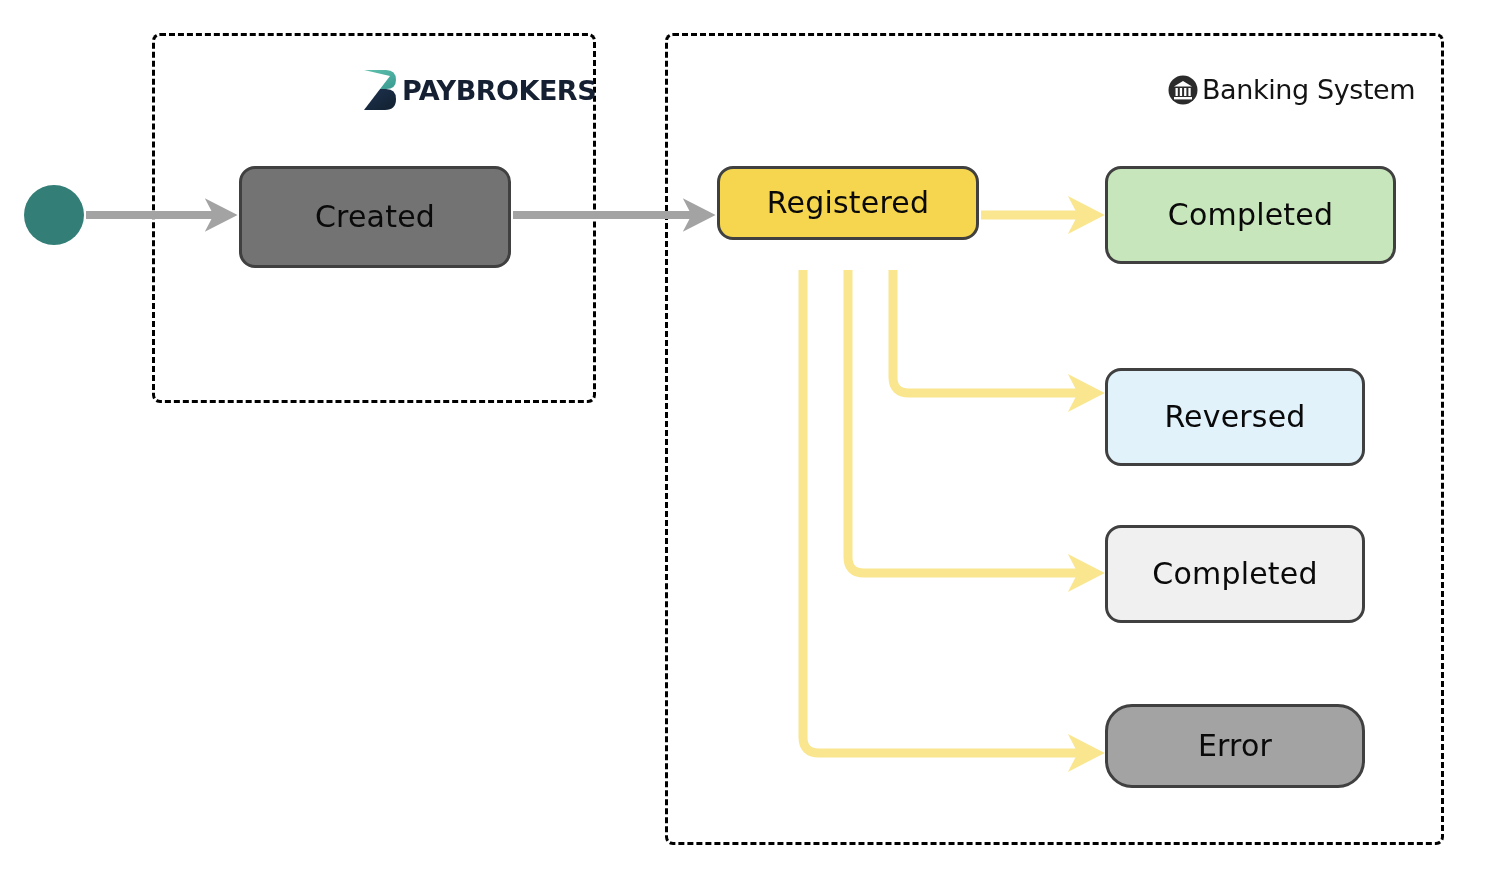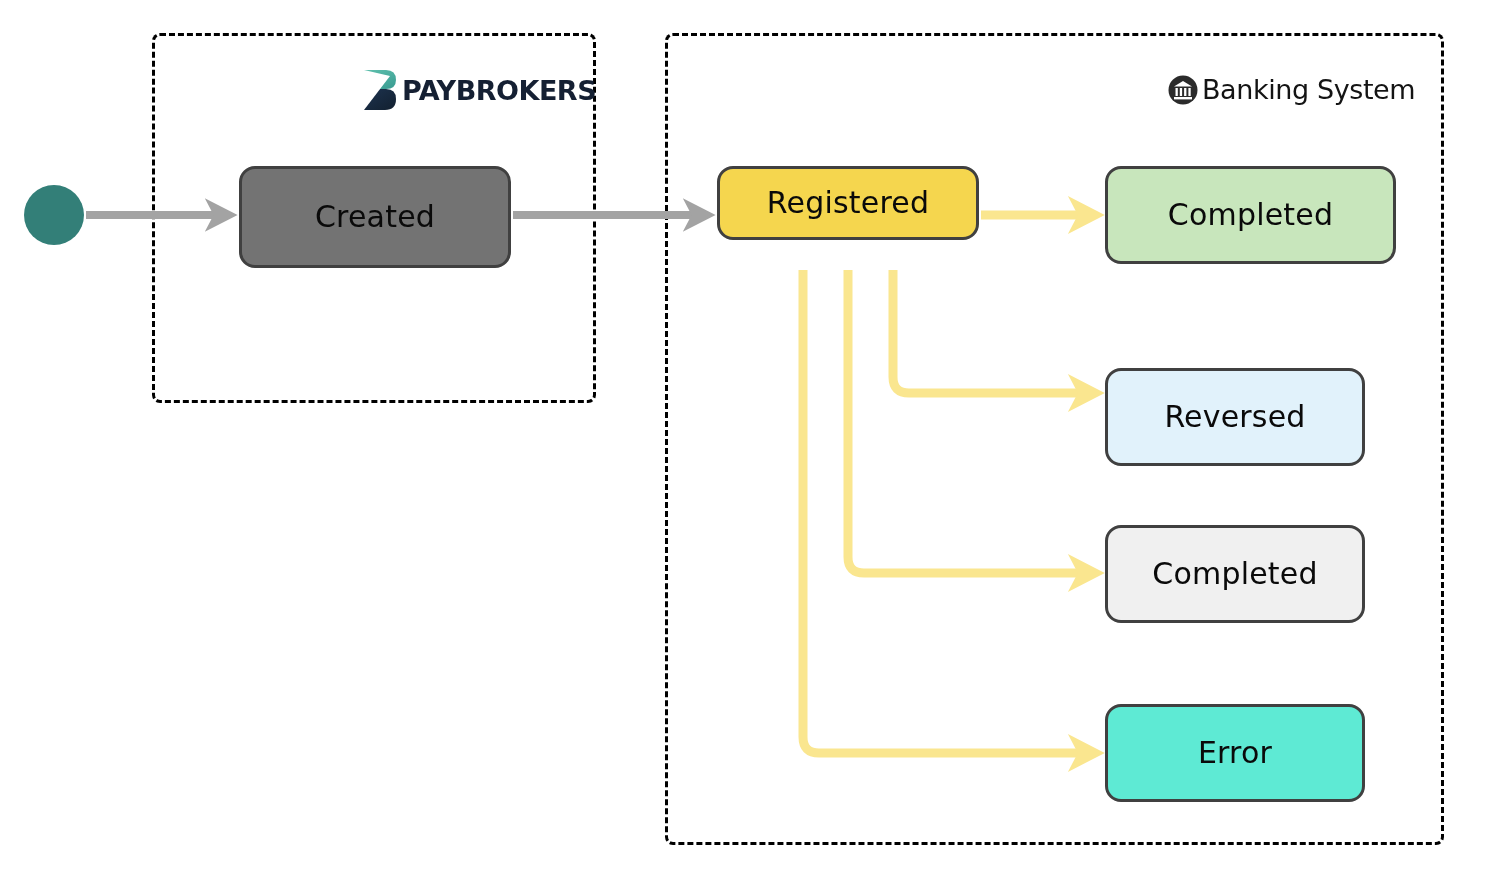--- a/index.html
+++ b/index.html
@@ -149,17 +149,17 @@
   </div>
   <div class="node" id="node-2" style="left: 1105px; top: 166px; width: 291px; height: 98px; background: rgb(200, 230, 188); border-color: rgb(64, 64, 64); color: rgb(10, 10, 10); font-size: 30px;">
     <span class="node-label">Completed</span>
   </div>
   <div class="node" id="node-3" style="left: 1105px; top: 345px; width: 260px; height: 98px; background: rgb(225, 242, 251); border-color: rgb(64, 64, 64); color: rgb(10, 10, 10); font-size: 30px; margin-top: 23px;">
     <span class="node-label">Reversed</span>
   </div>
   <div class="node" id="node-4" style="left: 1105px; top: 525px; width: 260px; height: 98px; background: rgb(240, 240, 240); border-color: rgb(64, 64, 64); color: rgb(10, 10, 10); font-size: 30px;">
     <span class="node-label">Completed</span>
   </div>
-  <div class="node" id="node-5" style="left: 1105px; top: 704px; width: 260px; height: 98px; background: #5eead4; border-color: rgb(64, 64, 64); color: rgb(10, 10, 10); font-size: 30px;">
+  <div class="node" id="node-5" style="left: 1105px; top: 704px; width: 260px; height: 84px; background: #a3a3a3; border-color: rgb(64, 64, 64); color: rgb(10, 10, 10); font-size: 30px; border-radius: 27px;">
     <span class="node-label">Error</span>
   </div>
 
 </div>
 
 </body></html>

